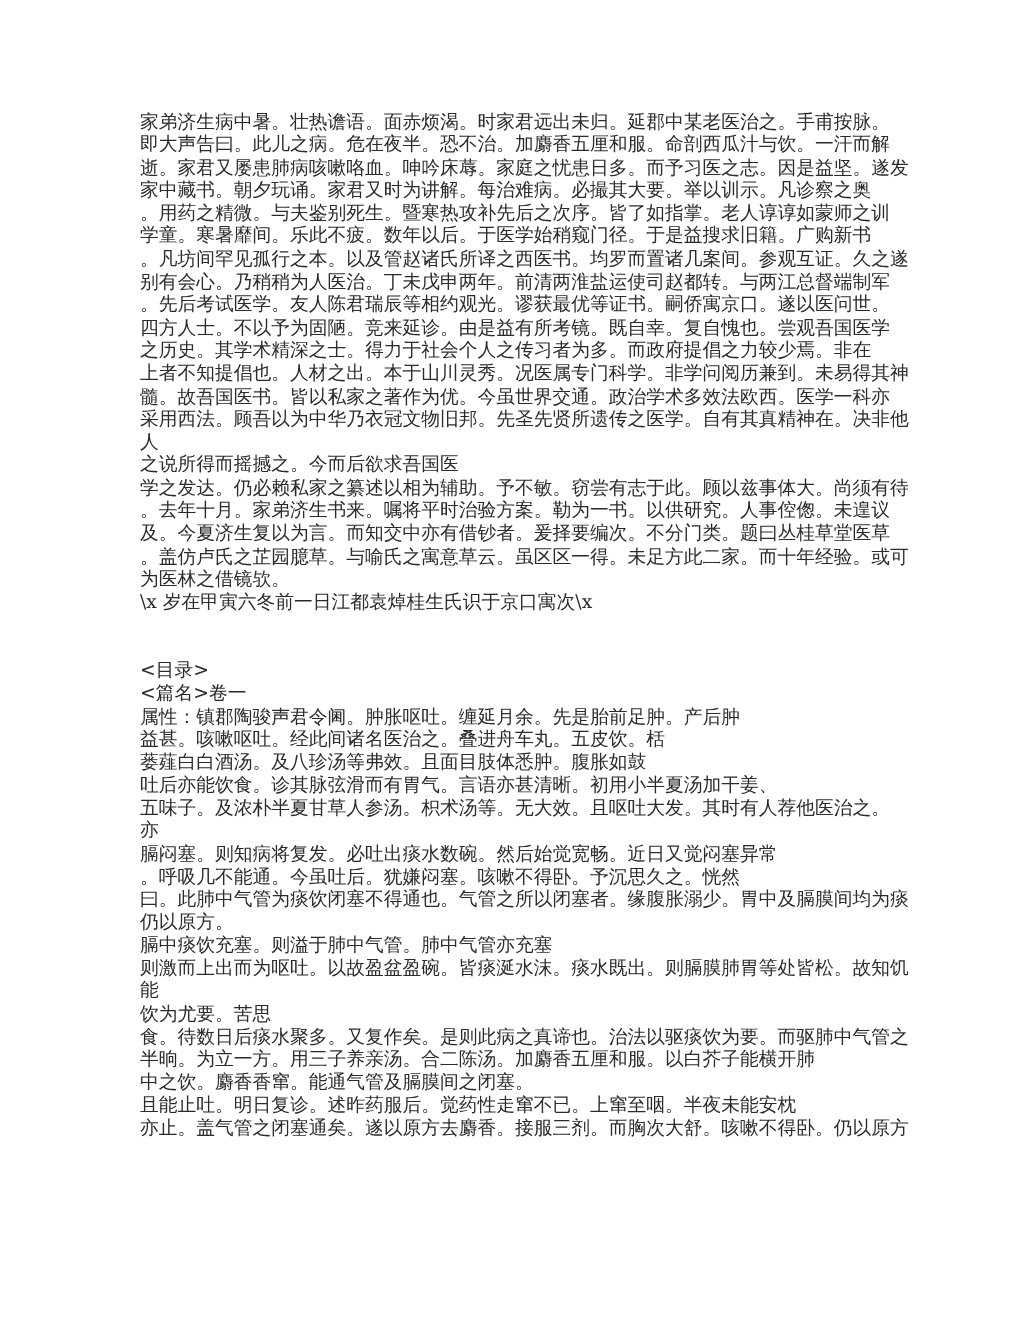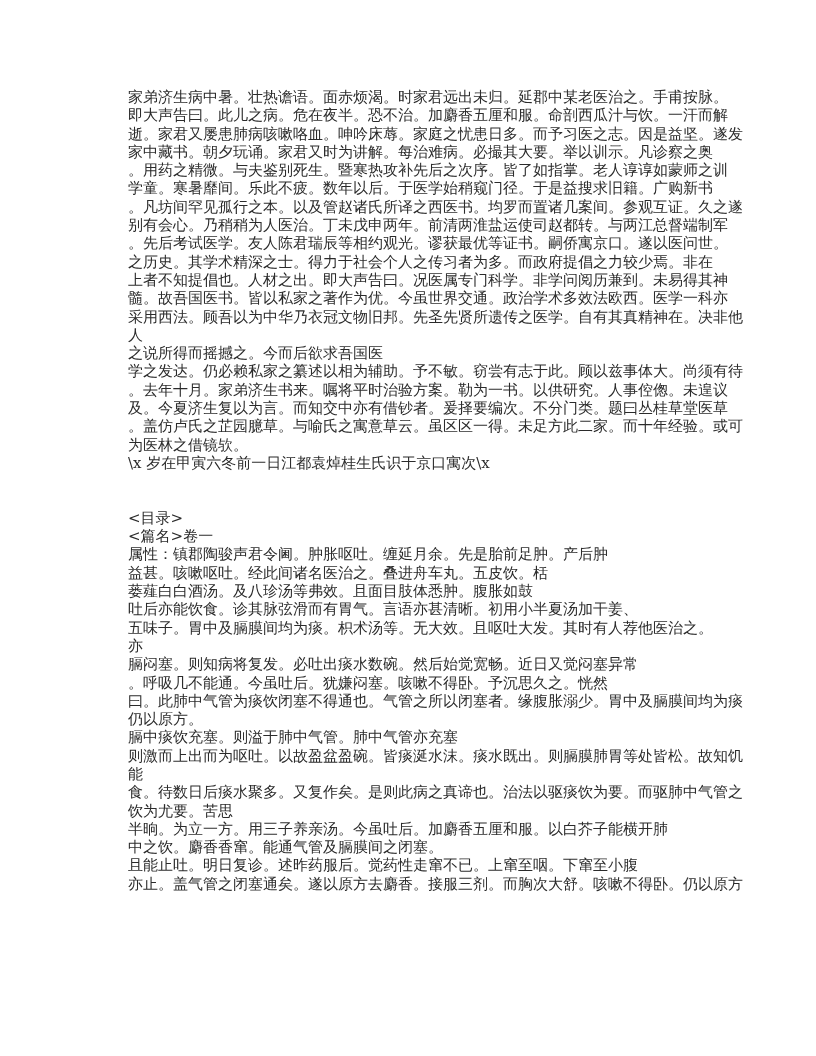--- a/index.html
+++ b/index.html
@@ -21,72 +21,72 @@
     left: 112px;
     top: 88px;
     width: 606px;
     font-size: 15px;
     line-height: 18.3px;
   }
   .section { display: block; }
   .line {
     white-space: pre;
     height: 18.3px;
-    margin-left: 16px;
   }
   .section-gap {
     height: 36.6px;
   }
 </style>
 </head>
 <body>
 
 <div class="page">
   <div class="text-block">
     <div class="section">
         <div class="line">家弟济生病中暑。壮热谵语。面赤烦渴。时家君远出未归。延郡中某老医治之。手甫按脉。</div>
         <div class="line">即大声告曰。此儿之病。危在夜半。恐不治。加麝香五厘和服。命剖西瓜汁与饮。一汗而解</div>
         <div class="line">逝。家君又屡患肺病咳嗽咯血。呻吟床蓐。家庭之忧患日多。而予习医之志。因是益坚。遂发</div>
         <div class="line">家中藏书。朝夕玩诵。家君又时为讲解。每治难病。必撮其大要。举以训示。凡诊察之奥</div>
         <div class="line">。用药之精微。与夫鉴别死生。暨寒热攻补先后之次序。皆了如指掌。老人谆谆如蒙师之训</div>
         <div class="line">学童。寒暑靡间。乐此不疲。数年以后。于医学始稍窥门径。于是益搜求旧籍。广购新书</div>
         <div class="line">。凡坊间罕见孤行之本。以及管赵诸氏所译之西医书。均罗而置诸几案间。参观互证。久之遂</div>
         <div class="line">别有会心。乃稍稍为人医治。丁未戊申两年。前清两淮盐运使司赵都转。与两江总督端制军</div>
         <div class="line">。先后考试医学。友人陈君瑞辰等相约观光。谬获最优等证书。嗣侨寓京口。遂以医问世。</div>
+        <div class="line">四方人士。不以予为固陋。竞来延诊。由是益有所考镜。既自幸。复自愧也。尝观吾国医学</div>
         <div class="line">之历史。其学术精深之士。得力于社会个人之传习者为多。而政府提倡之力较少焉。非在</div>
-        <div class="line">上者不知提倡也。人材之出。即大声告曰。况医属专门科学。非学问阅历兼到。未易得其神</div>
+        <div class="line">上者不知提倡也。人材之出。本于山川灵秀。况医属专门科学。非学问阅历兼到。未易得其神</div>
         <div class="line">髓。故吾国医书。皆以私家之著作为优。今虽世界交通。政治学术多效法欧西。医学一科亦</div>
         <div class="line">采用西法。顾吾以为中华乃衣冠文物旧邦。先圣先贤所遗传之医学。自有其真精神在。决非他</div>
         <div class="line">人</div>
         <div class="line">之说所得而摇撼之。今而后欲求吾国医</div>
         <div class="line">学之发达。仍必赖私家之纂述以相为辅助。予不敏。窃尝有志于此。顾以兹事体大。尚须有待</div>
         <div class="line">。去年十月。家弟济生书来。嘱将平时治验方案。勒为一书。以供研究。人事倥偬。未遑议</div>
         <div class="line">及。今夏济生复以为言。而知交中亦有借钞者。爰择要编次。不分门类。题曰丛桂草堂医草</div>
         <div class="line">。盖仿卢氏之芷园臆草。与喻氏之寓意草云。虽区区一得。未足方此二家。而十年经验。或可</div>
         <div class="line">为医林之借镜欤。</div>
         <div class="line">\x 岁在甲寅六冬前一日江都袁焯桂生氏识于京口寓次\x</div>
       </div>
     <div class="section-gap"></div>
     <div class="section">
         <div class="line">&lt;目录&gt;</div>
         <div class="line">&lt;篇名&gt;卷一</div>
         <div class="line">属性：镇郡陶骏声君令阃。肿胀呕吐。缠延月余。先是胎前足肿。产后肿</div>
         <div class="line">益甚。咳嗽呕吐。经此间诸名医治之。叠进舟车丸。五皮饮。栝</div>
         <div class="line">蒌薤白白酒汤。及八珍汤等弗效。且面目肢体悉肿。腹胀如鼓</div>
         <div class="line">吐后亦能饮食。诊其脉弦滑而有胃气。言语亦甚清晰。初用小半夏汤加干姜、</div>
-        <div class="line">五味子。胃中及膈膜间均为痰。枳术汤等。无大效。且呕吐大发。其时有人荐他医治之。</div>
+        <div class="line">五味子。及浓朴半夏甘草人参汤。枳术汤等。无大效。且呕吐大发。其时有人荐他医治之。</div>
         <div class="line">亦</div>
         <div class="line">膈闷塞。则知病将复发。必吐出痰水数碗。然后始觉宽畅。近日又觉闷塞异常</div>
         <div class="line">。呼吸几不能通。今虽吐后。犹嫌闷塞。咳嗽不得卧。予沉思久之。恍然</div>
         <div class="line">曰。此肺中气管为痰饮闭塞不得通也。气管之所以闭塞者。缘腹胀溺少。胃中及膈膜间均为痰</div>
         <div class="line">仍以原方。</div>
         <div class="line">膈中痰饮充塞。则溢于肺中气管。肺中气管亦充塞</div>
         <div class="line">则激而上出而为呕吐。以故盈盆盈碗。皆痰涎水沫。痰水既出。则膈膜肺胃等处皆松。故知饥</div>
         <div class="line">能</div>
+        <div class="line">饮为尤要。苦思</div>
         <div class="line">食。待数日后痰水聚多。又复作矣。是则此病之真谛也。治法以驱痰饮为要。而驱肺中气管之</div>
-        <div class="line">饮为尤要。苦思</div>
-        <div class="line">半晌。为立一方。用三子养亲汤。今虽吐后。加麝香五厘和服。以白芥子能横开肺</div>
+        <div class="line">半晌。为立一方。用三子养亲汤。合二陈汤。加麝香五厘和服。以白芥子能横开肺</div>
         <div class="line">中之饮。麝香香窜。能通气管及膈膜间之闭塞。</div>
-        <div class="line">且能止吐。明日复诊。述昨药服后。觉药性走窜不已。上窜至咽。下窜至小腹</div>
+        <div class="line">且能止吐。明日复诊。述昨药服后。觉药性走窜不已。上窜至咽。半夜未能安枕</div>
         <div class="line">亦止。盖气管之闭塞通矣。遂以原方去麝香。接服三剂。而胸次大舒。咳嗽不得卧。仍以原方</div>
       </div>
   </div>
 </div>
 
 </body></html>

